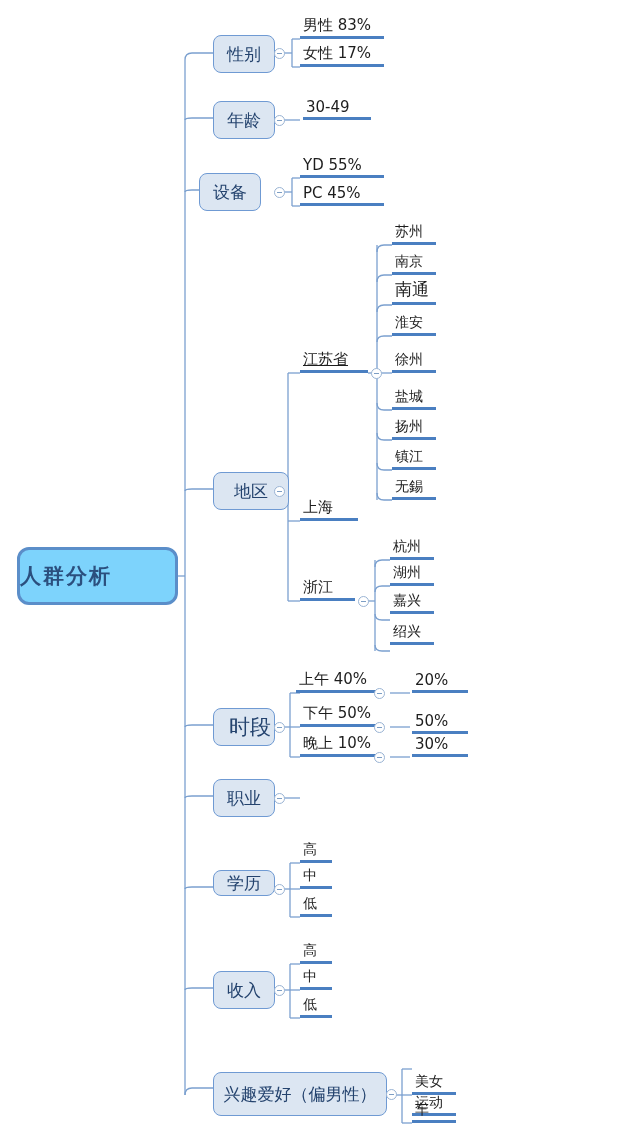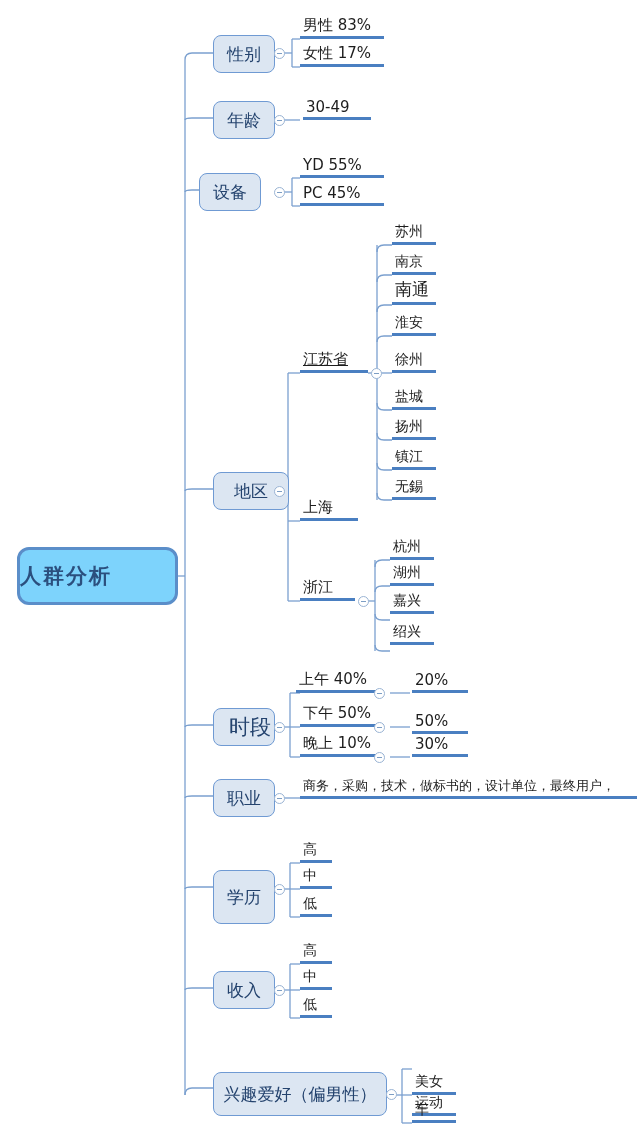--- a/index.html
+++ b/index.html
@@ -311,25 +311,22 @@
   </div>
   <div class="toggle" style="left:374px; top:752px;"></div>
   <div class="leaf left" style="left:412px; top:734px; width:56px; height:23px; font-size:15px;">
     <span>30%</span>
   </div>
 
   <div class="branch-node" style="left:213px; top:779px; width:62px; height:38px; font-size:17px;">
     <span>职业</span>
   </div>
   <div class="toggle" style="left:274px; top:793px;"></div>
-  <div class="leaf left" style="left:300px; top:776px; width:337px; height:23px; font-size:13px;">
-    <span>商务，采购，技术，做标书的，设计单位，最终用户，</span>
-  </div>
-
-  <div class="branch-node" style="left:213px; top:870px; width:62px; height:54px; font-size:17px;">
+
+  <div class="branch-node" style="left:213px; top:870px; width:62px; height:26px; font-size:17px;">
     <span>学历</span>
   </div>
   <div class="toggle" style="left:274px; top:884px;"></div>
   <div class="leaf left" style="left:300px; top:840px; width:32px; height:23px; font-size:14px;">
     <span>高</span>
   </div>
   <div class="leaf left" style="left:300px; top:866px; width:32px; height:23px; font-size:14px;">
     <span>中</span>
   </div>
   <div class="leaf left" style="left:300px; top:894px; width:32px; height:23px; font-size:14px;">

